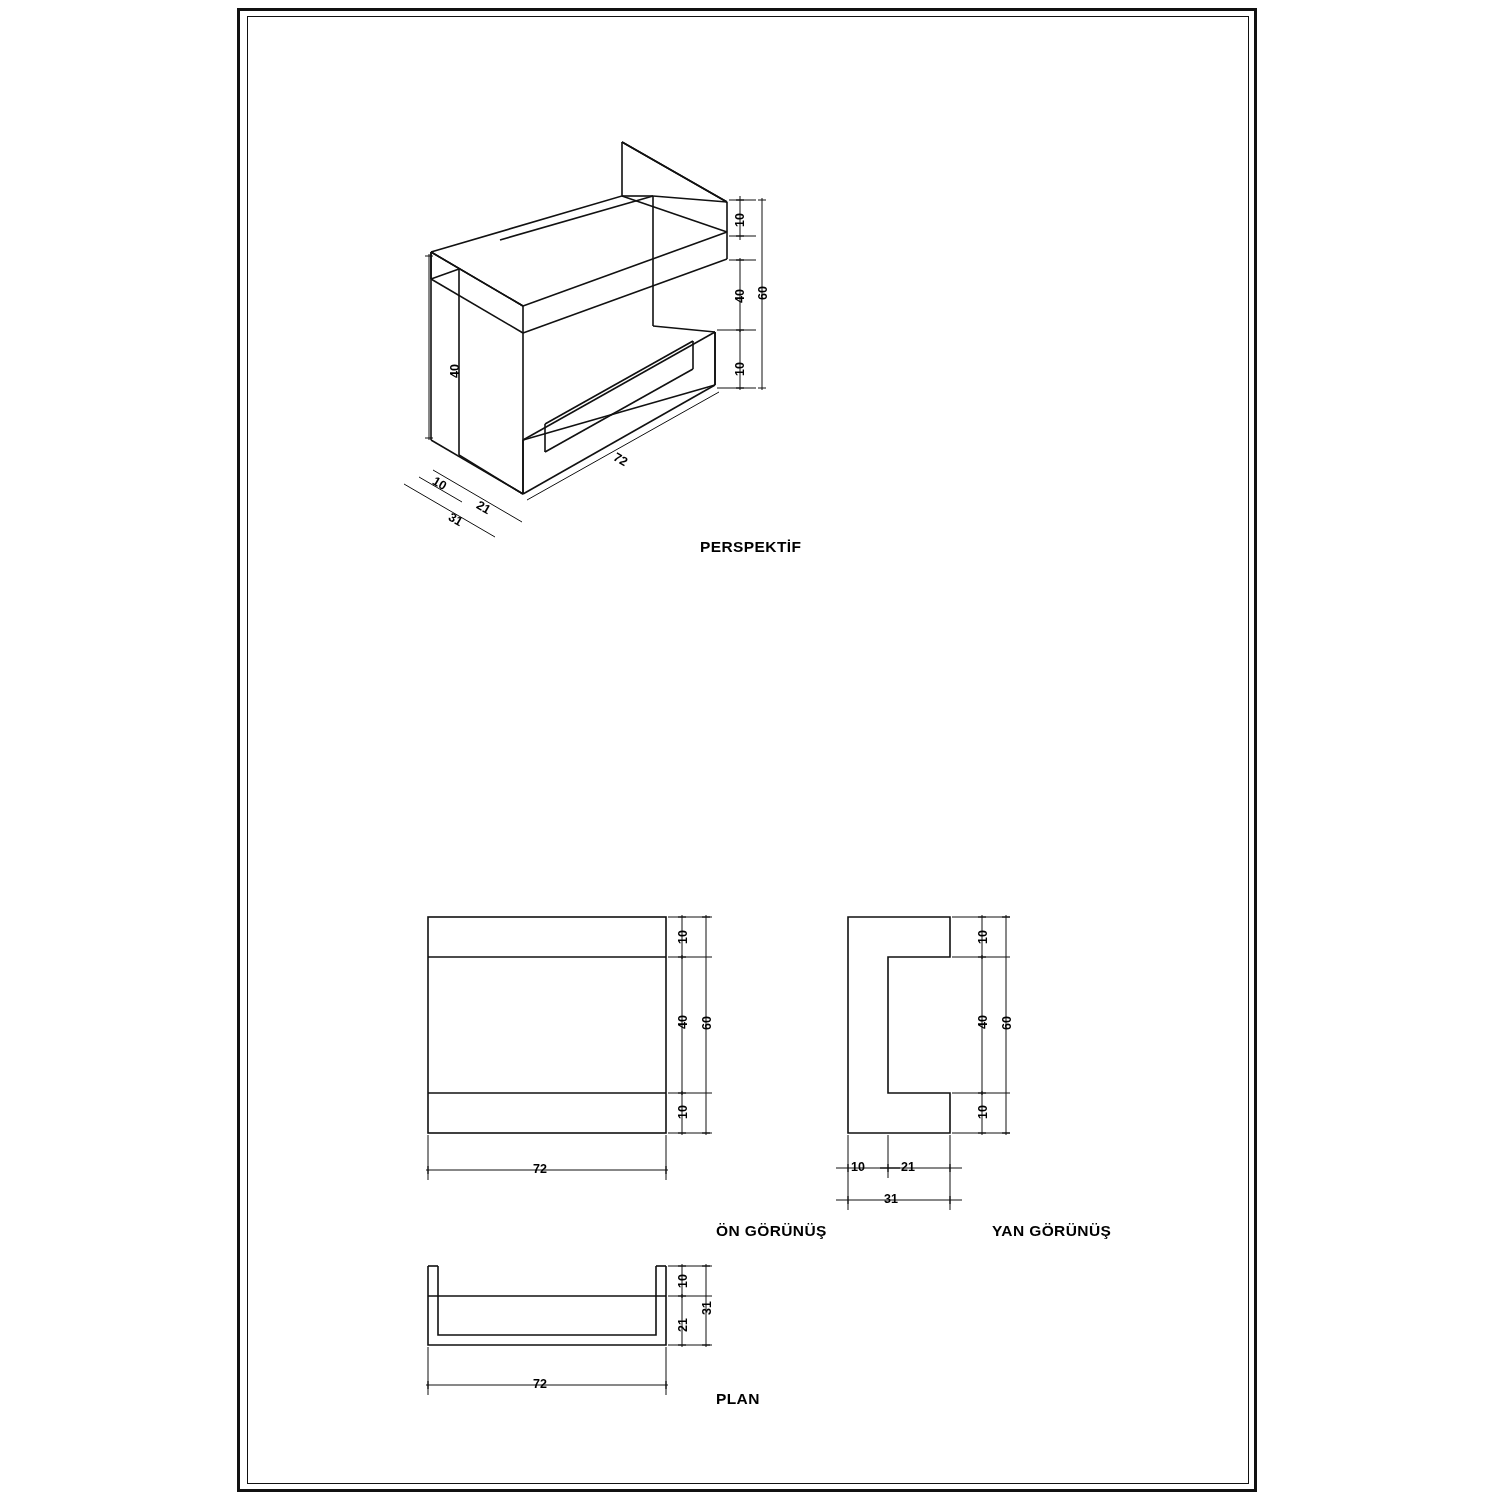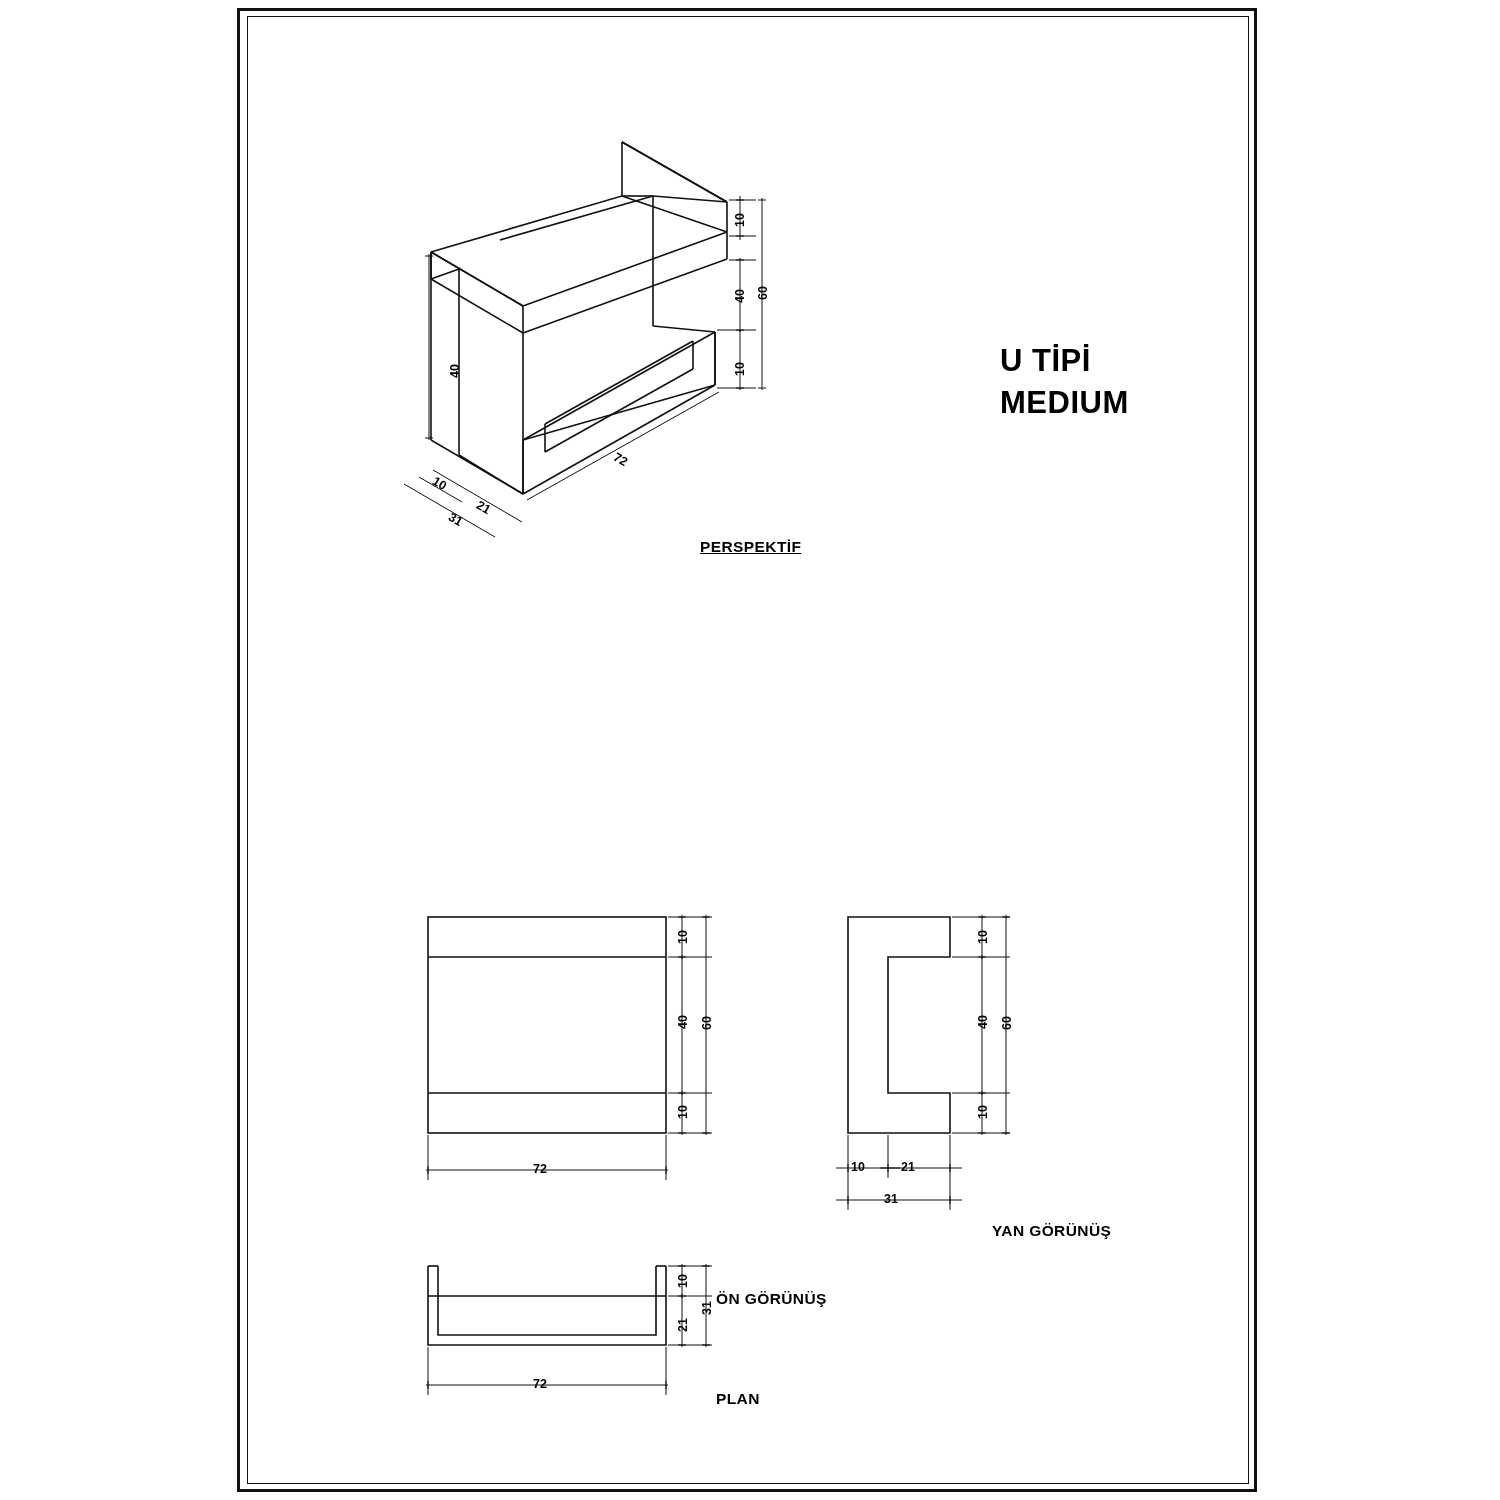--- a/index.html
+++ b/index.html
@@ -258,44 +258,40 @@
         <path d="M 428,1347 L 428,1395"></path>
         <path d="M 666,1347 L 666,1395"></path>
         <path d="M 426,1385 L 668,1385"></path>
         <path d="M 428,1381 L 428,1389"></path>
           <path d="M 666,1381 L 666,1389"></path>
       </g>
 
     </g>
   </svg>
 
-  <div class="lbl title-main" style="left:1000px; top:340px;">
-    <div>U TİPİ</div>
-    <div>MEDIUM</div>
-  </div>
-
-  <div class="lbl view-caption" style="left:700px; top:538px;text-decoration:underline;">PERSPEKTİF</div>
+
+  <div class="lbl view-caption" style="left:700px; top:538px;">PERSPEKTİF</div>
 
   <div class="lbl dim vert" style="left:733px; top:227px;">10</div>
   <div class="lbl dim vert" style="left:733px; top:303px;">40</div>
   <div class="lbl dim vert" style="left:733px; top:376px;">10</div>
   <div class="lbl dim vert" style="left:756px; top:300px;">60</div>
   <div class="lbl dim vert" style="left:448px; top:378px;">40</div>
   <div class="lbl dim rot-persp-r" style="left:618px; top:450px;">72</div>
   <div class="lbl dim rot-persp-r" style="left:437px; top:474px;">10</div>
   <div class="lbl dim rot-persp-r" style="left:481px; top:498px;">21</div>
   <div class="lbl dim rot-persp-r" style="left:453px; top:510px;">31</div>
 
   <div class="lbl dim vert" style="left:676px; top:944px;">10</div>
   <div class="lbl dim vert" style="left:676px; top:1029px;">40</div>
   <div class="lbl dim vert" style="left:676px; top:1119px;">10</div>
   <div class="lbl dim vert" style="left:700px; top:1030px;">60</div>
   <div class="lbl dim" style="left:533px; top:1162px;">72</div>
 
-  <div class="lbl view-caption" style="left:716px; top:1290px;">ÖN GÖRÜNÜŞ</div>
+  <div class="lbl view-caption" style="left:716px; top:1222px;">ÖN GÖRÜNÜŞ</div>
 
   <div class="lbl dim vert" style="left:976px; top:944px;">10</div>
   <div class="lbl dim vert" style="left:976px; top:1029px;">40</div>
   <div class="lbl dim vert" style="left:976px; top:1119px;">10</div>
   <div class="lbl dim vert" style="left:1000px; top:1030px;">60</div>
   <div class="lbl dim" style="left:851px; top:1160px;">10</div>
   <div class="lbl dim" style="left:901px; top:1160px;">21</div>
   <div class="lbl dim" style="left:884px; top:1192px;">31</div>
 
   <div class="lbl view-caption" style="left:992px; top:1222px;text-align:center;">YAN GÖRÜNÜŞ</div>

